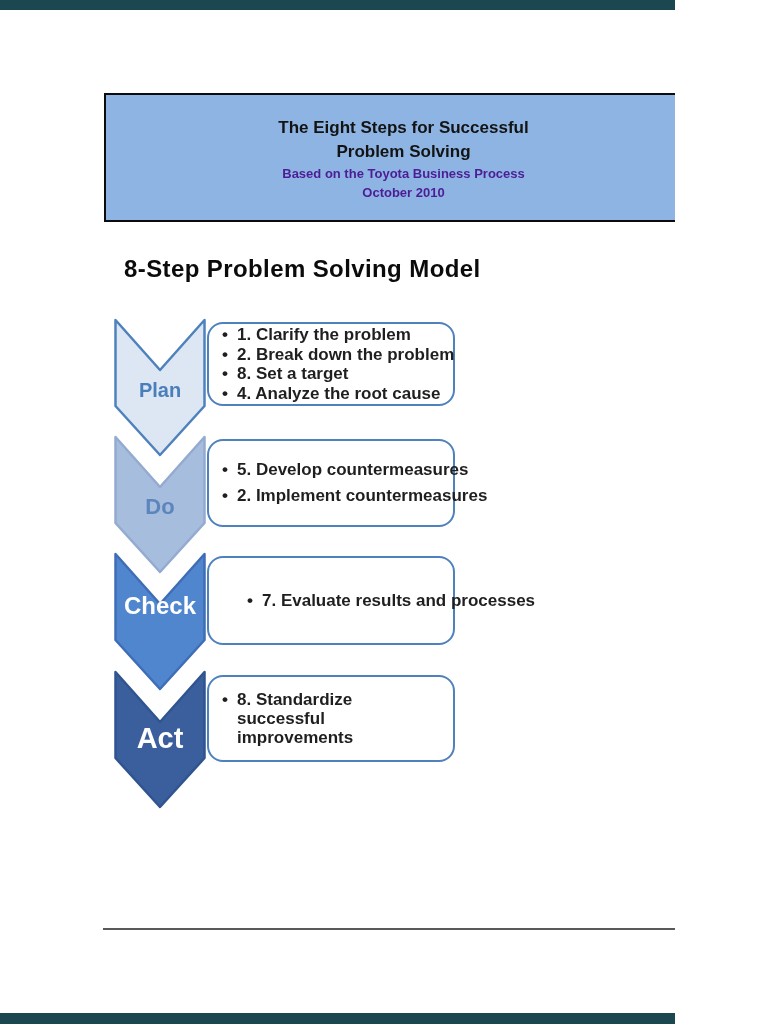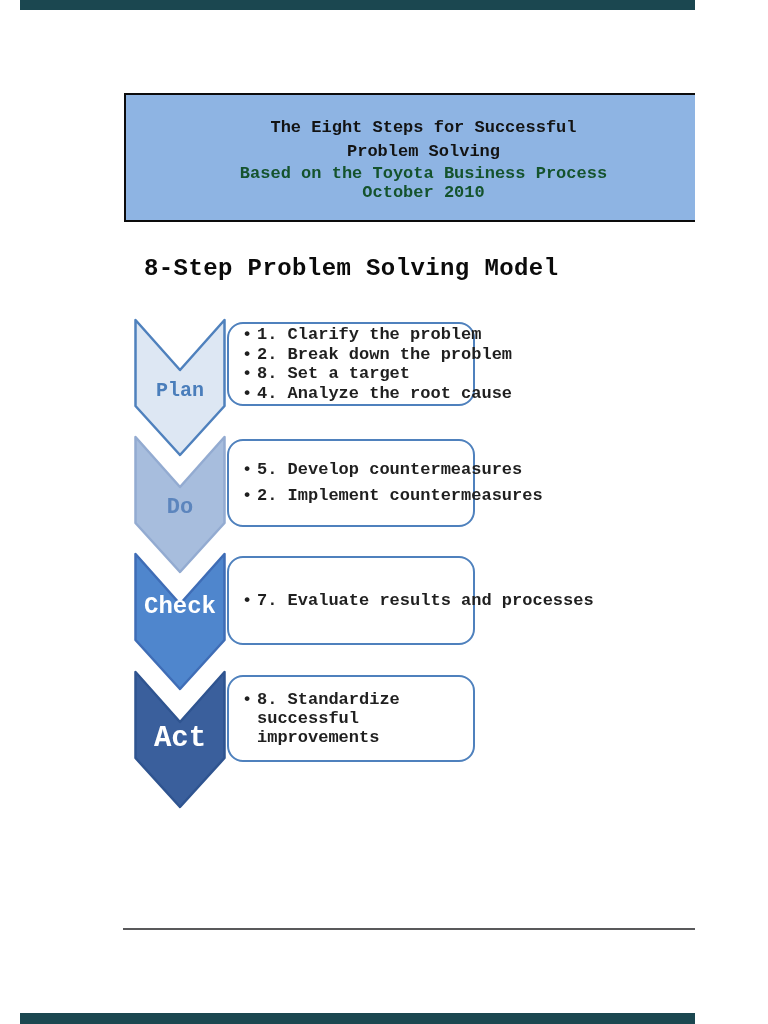--- a/index.html
+++ b/index.html
@@ -1,31 +1,31 @@
 <!DOCTYPE html>
 <html><head>
 <meta charset="utf-8">
 <style>
   html,body{margin:0;padding:0;background:#ffffff;}
   .stage{
     position:relative;width:675px;height:1024px;background:#ffffff;
-    font-family:Liberation Mono, monospace;overflow:hidden;margin-left:20px;
+    font-family:Liberation Sans, sans-serif;overflow:hidden;
   }
   .viewer-bar{position:absolute;left:0;width:768px;background:#1b4750;}
   .viewer-bar.top{top:0;height:10px;}
   .viewer-bar.bottom{bottom:0;height:11px;}
 
   .header-box{
     position:absolute;left:104px;top:93px;width:599px;height:129px;
     box-sizing:border-box;border:2px solid #0c0c0c;background:#8eb4e3;
     display:flex;flex-direction:column;align-items:center;justify-content:center;
     text-align:center;padding-top:2px;
   }
   .header-title{font-size:17px;font-weight:700;line-height:24px;color:#131313;}
-  .header-sub{font-size:17px;font-weight:700;line-height:19px;color:#14532d;}
+  .header-sub{font-size:13px;font-weight:700;line-height:19px;color:#4c1d95;}
 
   .section-heading{
     position:absolute;left:124px;top:255px;
     font-size:24px;font-weight:700;letter-spacing:0.4px;color:#0b0b0b;
     white-space:nowrap;
   }
 
   .chevron{position:absolute;left:114px;width:92px;height:140px;}
   .chevron svg{display:block;}
   .chev-label{
@@ -108,21 +108,21 @@
       <li>2. Implement countermeasures</li>
     </ul>
   </div>
 
   <div class="chevron" id="chev-3">
     <svg width="92" height="140" viewBox="0 0 92 140">
       <polygon points="1.5,2 46,52 90.5,2 90.5,88 46,137 1.5,88" stroke-width="2.5" stroke-linejoin="round" fill="#4f86cd" stroke="#3f6db6"></polygon>
     </svg>
   </div>
   <div class="chev-label" id="label-3" style="color: rgb(255, 255, 255);">Check</div>
-  <div class="sbox" id="box-3" style="border-color: rgb(79, 129, 189);">
+  <div class="sbox" id="box-3" style="border-color: rgb(79, 129, 189); padding-left: 25px;">
     <ul>
       <li>7. Evaluate results and processes</li>
     </ul>
   </div>
 
   <div class="chevron" id="chev-4">
     <svg width="92" height="140" viewBox="0 0 92 140">
       <polygon points="1.5,2 46,52 90.5,2 90.5,88 46,137 1.5,88" stroke-width="2.5" stroke-linejoin="round" fill="#3a5f9c" stroke="#2f5490"></polygon>
     </svg>
   </div>

